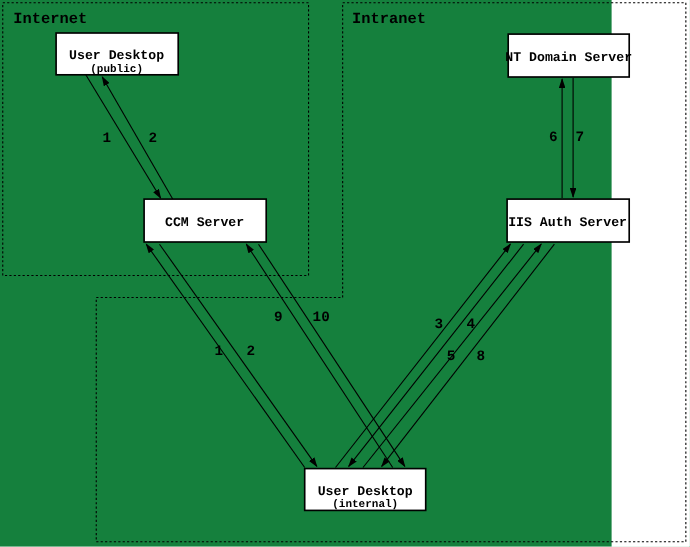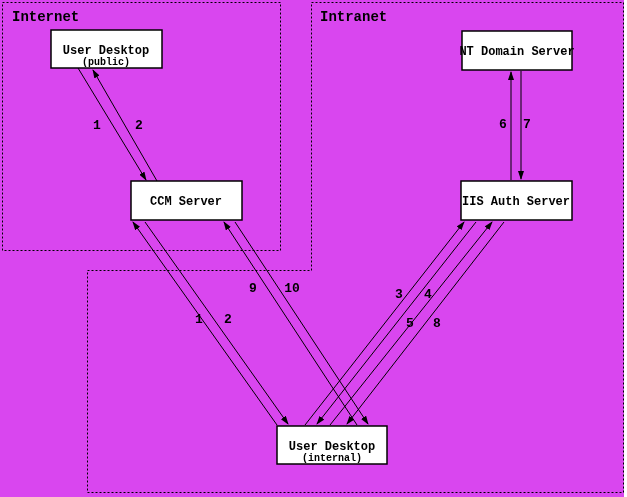--- a/index.html
+++ b/index.html
@@ -2,23 +2,23 @@
 <html><head>
 <meta charset="utf-8">
 <style>
   html, body {
     margin: 0;
     padding: 0;
     background: #ffffff;
   }
   #stage {
     position: relative;
-    width: 624px;
+    width: 556px;
     height: 497px;
-    background: #d946ef;
+    background: #15803d;
     font-family: "Liberation Mono", "DejaVu Sans Mono", monospace;
   }
   svg text {
     font-family: "Liberation Mono", "DejaVu Sans Mono", monospace;
     font-weight: bold;
     fill: #000000;
   }
   .region-label { font-size: 14px; }
   .node-title   { font-size: 12px; }
   .node-sub     { font-size: 10px; }

